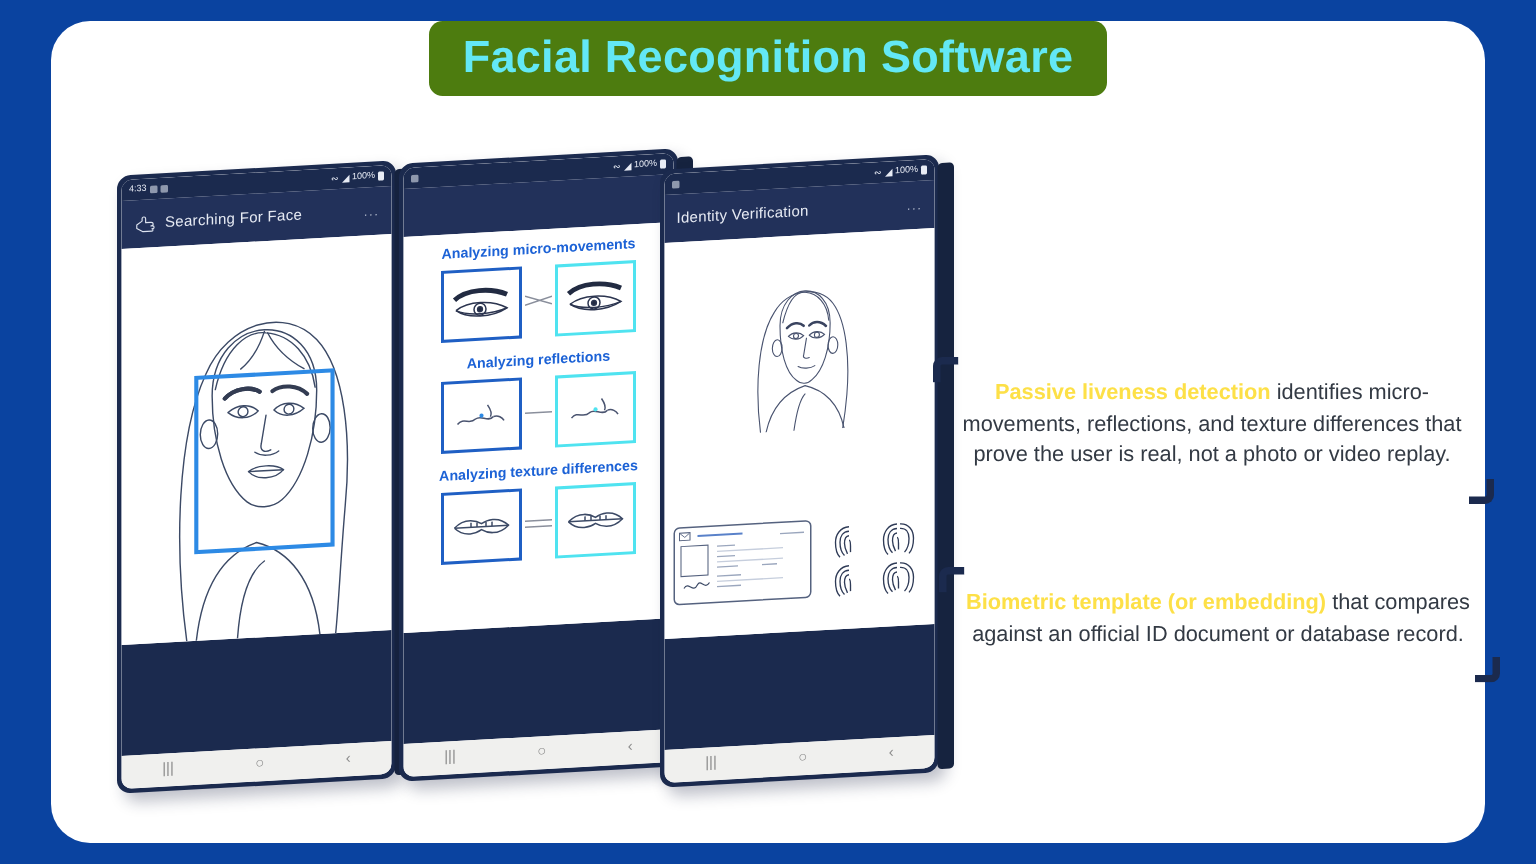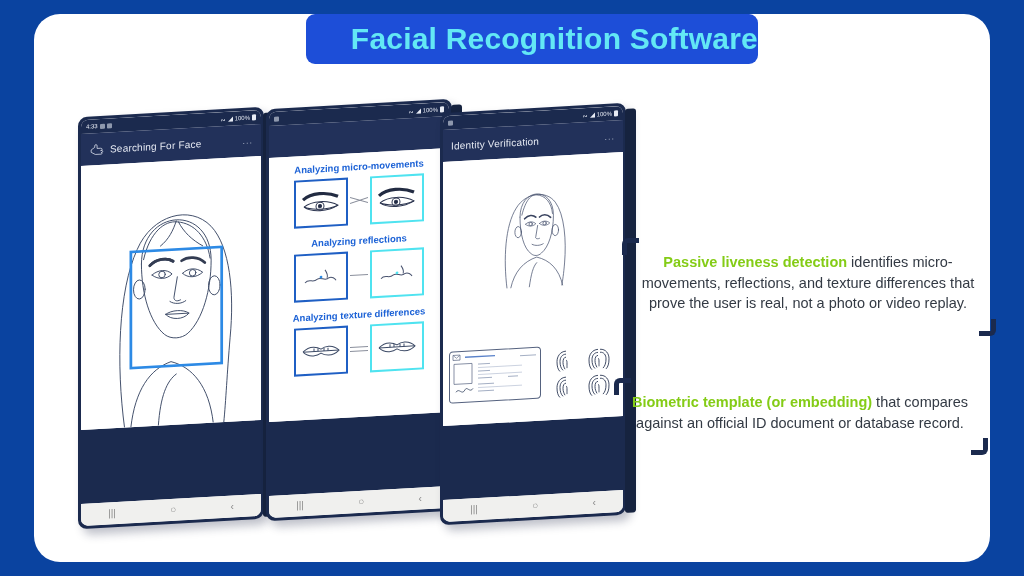--- a/index.html
+++ b/index.html
@@ -18,25 +18,24 @@
     width: 956px; height: 548px;
     background: #ffffff;
     border-radius: 26px;
   }
 
   
   .title-box {
     position: absolute;
     left: 286px; top: 14px;
     width: 452px; height: 50px;
-    background: #1d4ed8;
+    background: #4d7c0f;
     border-radius: 9px;
-    display: flex; align-items: center; justify-content: flex-end;
+    display: flex; align-items: center; justify-content: center;
     z-index: 40;
-    margin-left: 20px;
   }
   .title-box .title-text {
     color: #63e8f5;
     font-size: 30px;
     font-weight: bold;
     letter-spacing: 0.2px;
     white-space: nowrap;
   }
 
   
@@ -135,28 +134,28 @@
     width: 92px; height: 52px;
     border: 1px solid #55627f; border-radius: 4px; background: #fff;
   }
   .prints { position: absolute; right: 8px; bottom: 20px; width: 62px; }
 
   
   .notes { position: absolute; left: 624px; top: 0; width: 372px; height: 576px; z-index: 30; }
   .note { position: absolute; width: 352px; }
   #note1 { left: 8px; top: 152px; }
   #note2 { left: 8px; top: 252px; }
-  #note3 { left: 0; top: 392px; }
+  #note3 { left: 12px; top: 392px; }
   .note p {
     text-align: center;
     font-size: 14.5px;
     line-height: 1.42;
     color: #333a44;
   }
-  .note .lead { color: #84cc16; font-weight: bold; }
+  .note .lead { color: #fde047; font-weight: bold; }
   .note .all-bold { color: #1b56b8; font-weight: bold; }
 
   .brk { position: absolute; width: 17px; height: 17px; }
   .brk.tl { left: -10px; top: -14px; border-left: 5px solid #1b2a4e; border-top: 5px solid #1b2a4e; border-top-left-radius: 6px; }
   .brk.br { right: -12px; bottom: -22px; border-right: 5px solid #1b2a4e; border-bottom: 5px solid #1b2a4e; border-bottom-right-radius: 6px; }
 </style>
 </head>
 <body>
 
 <div class="stage">

